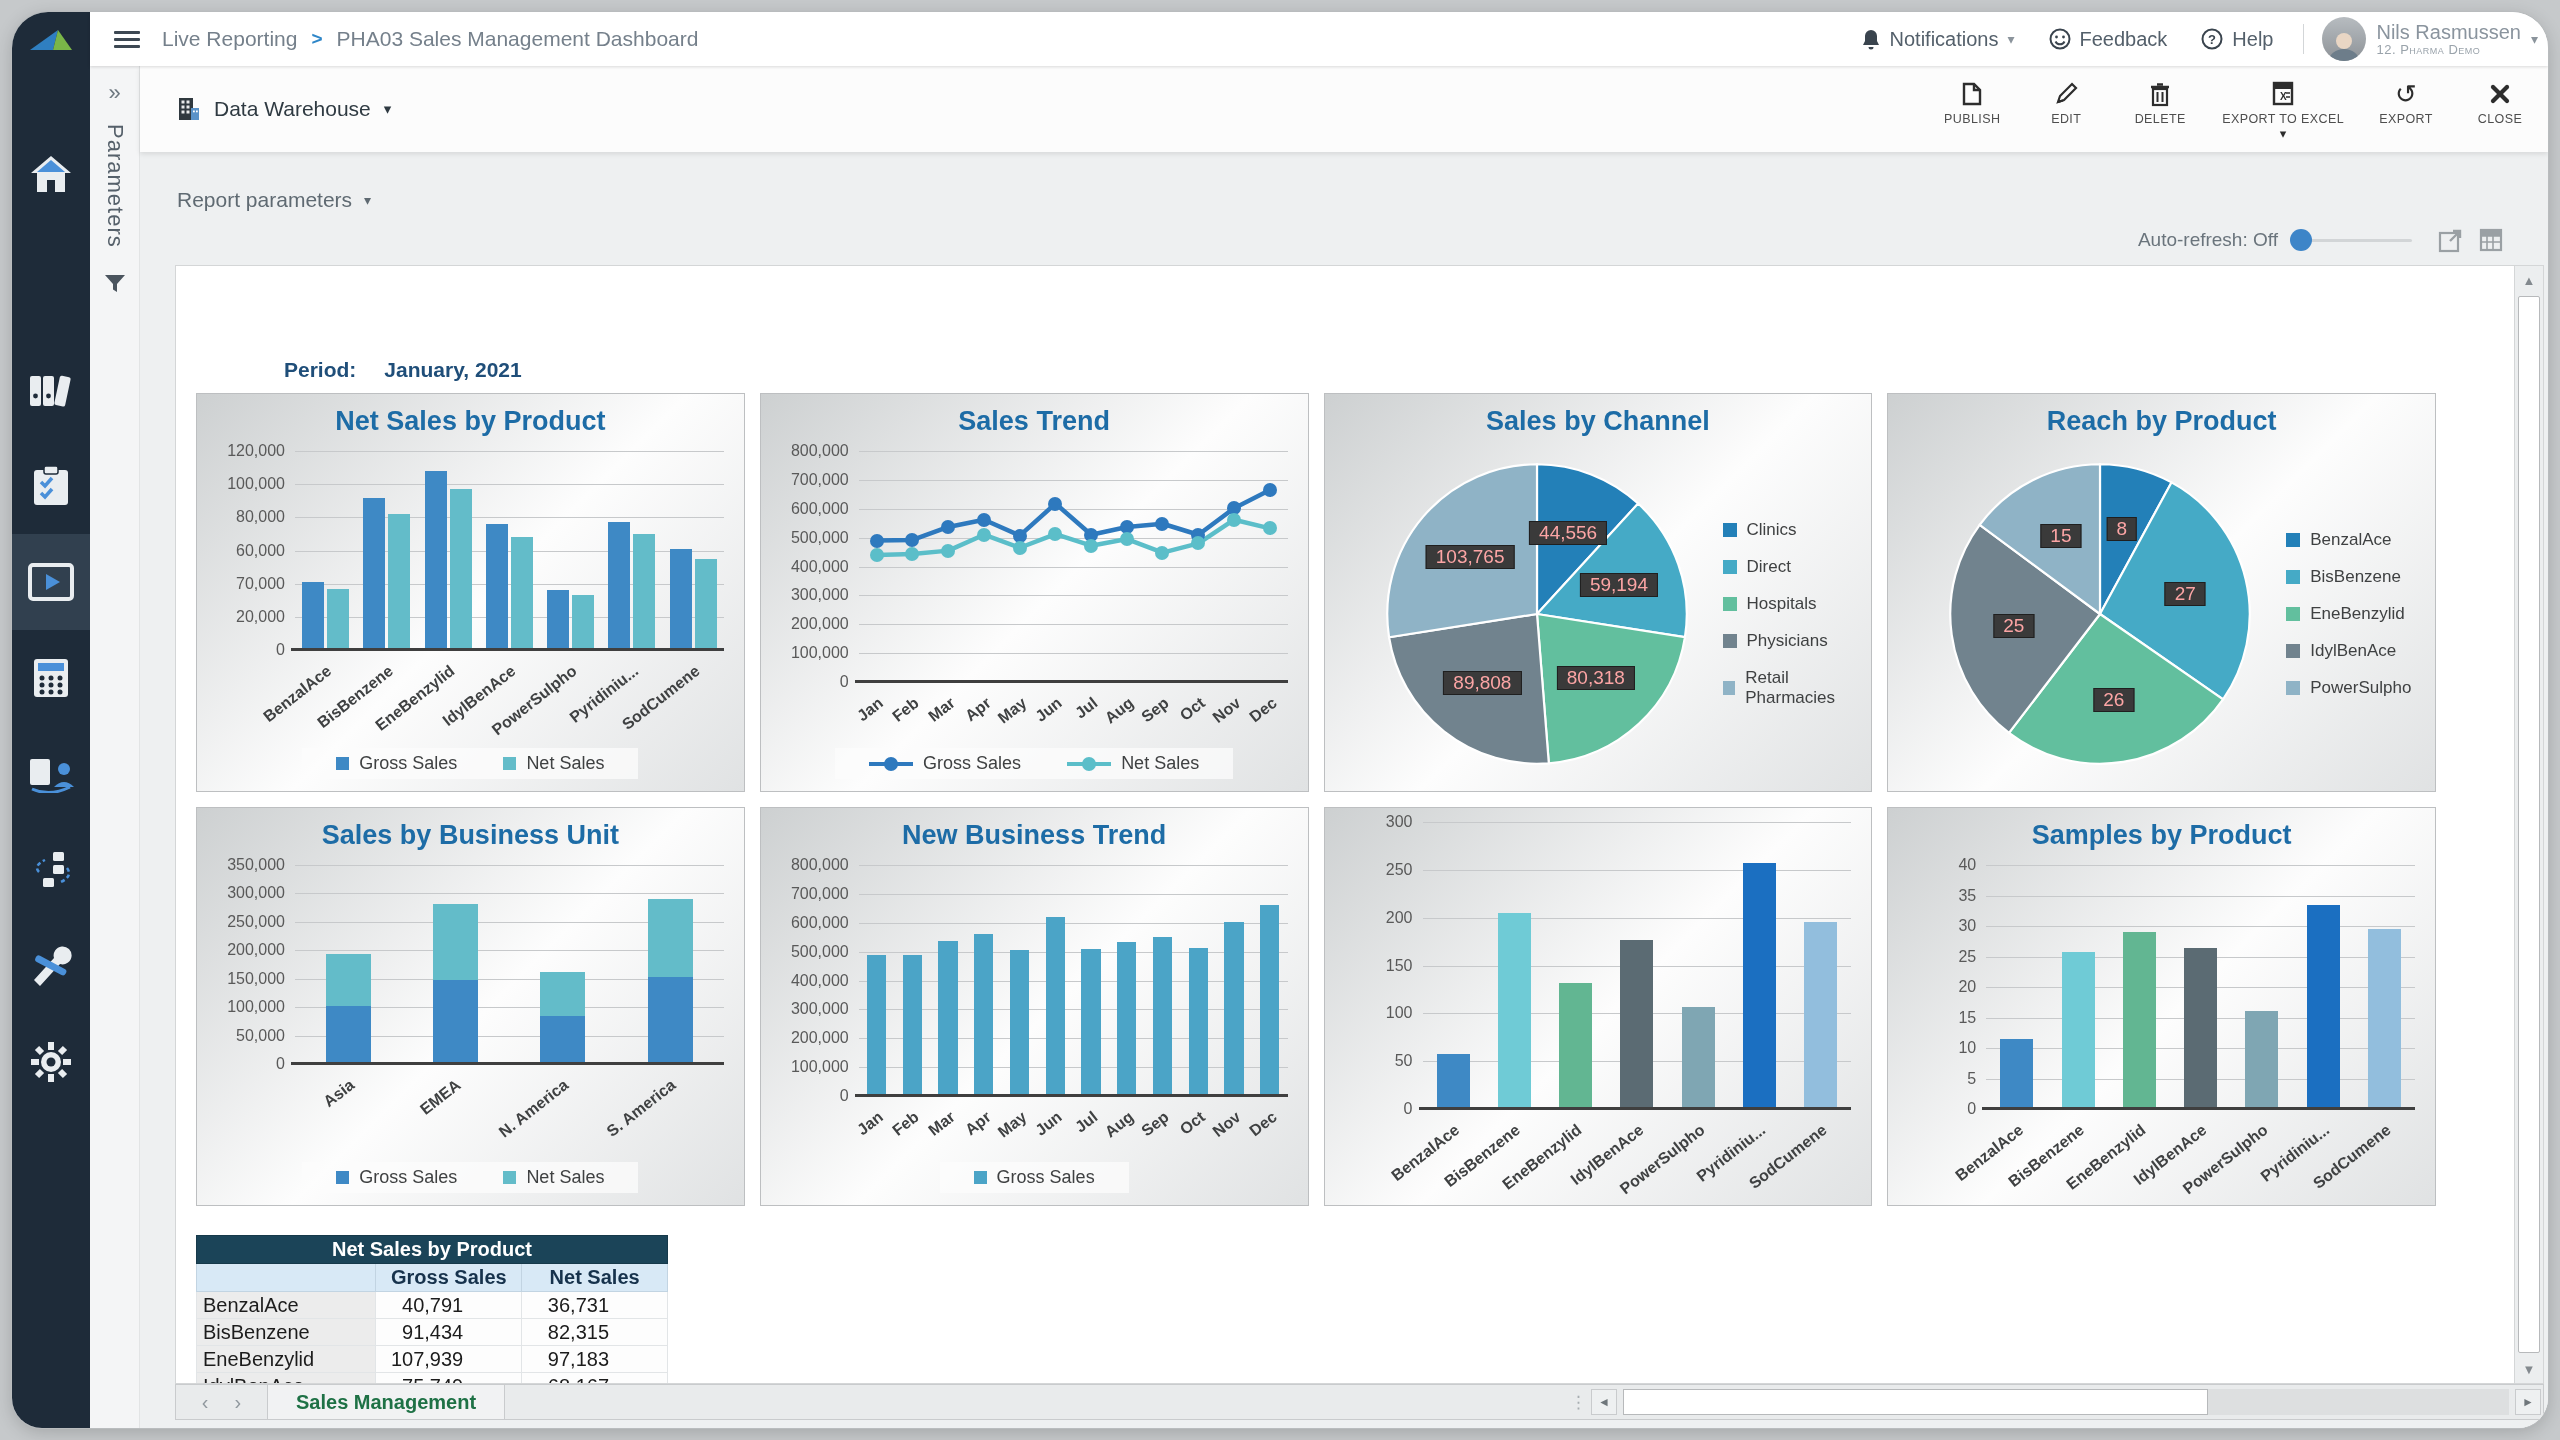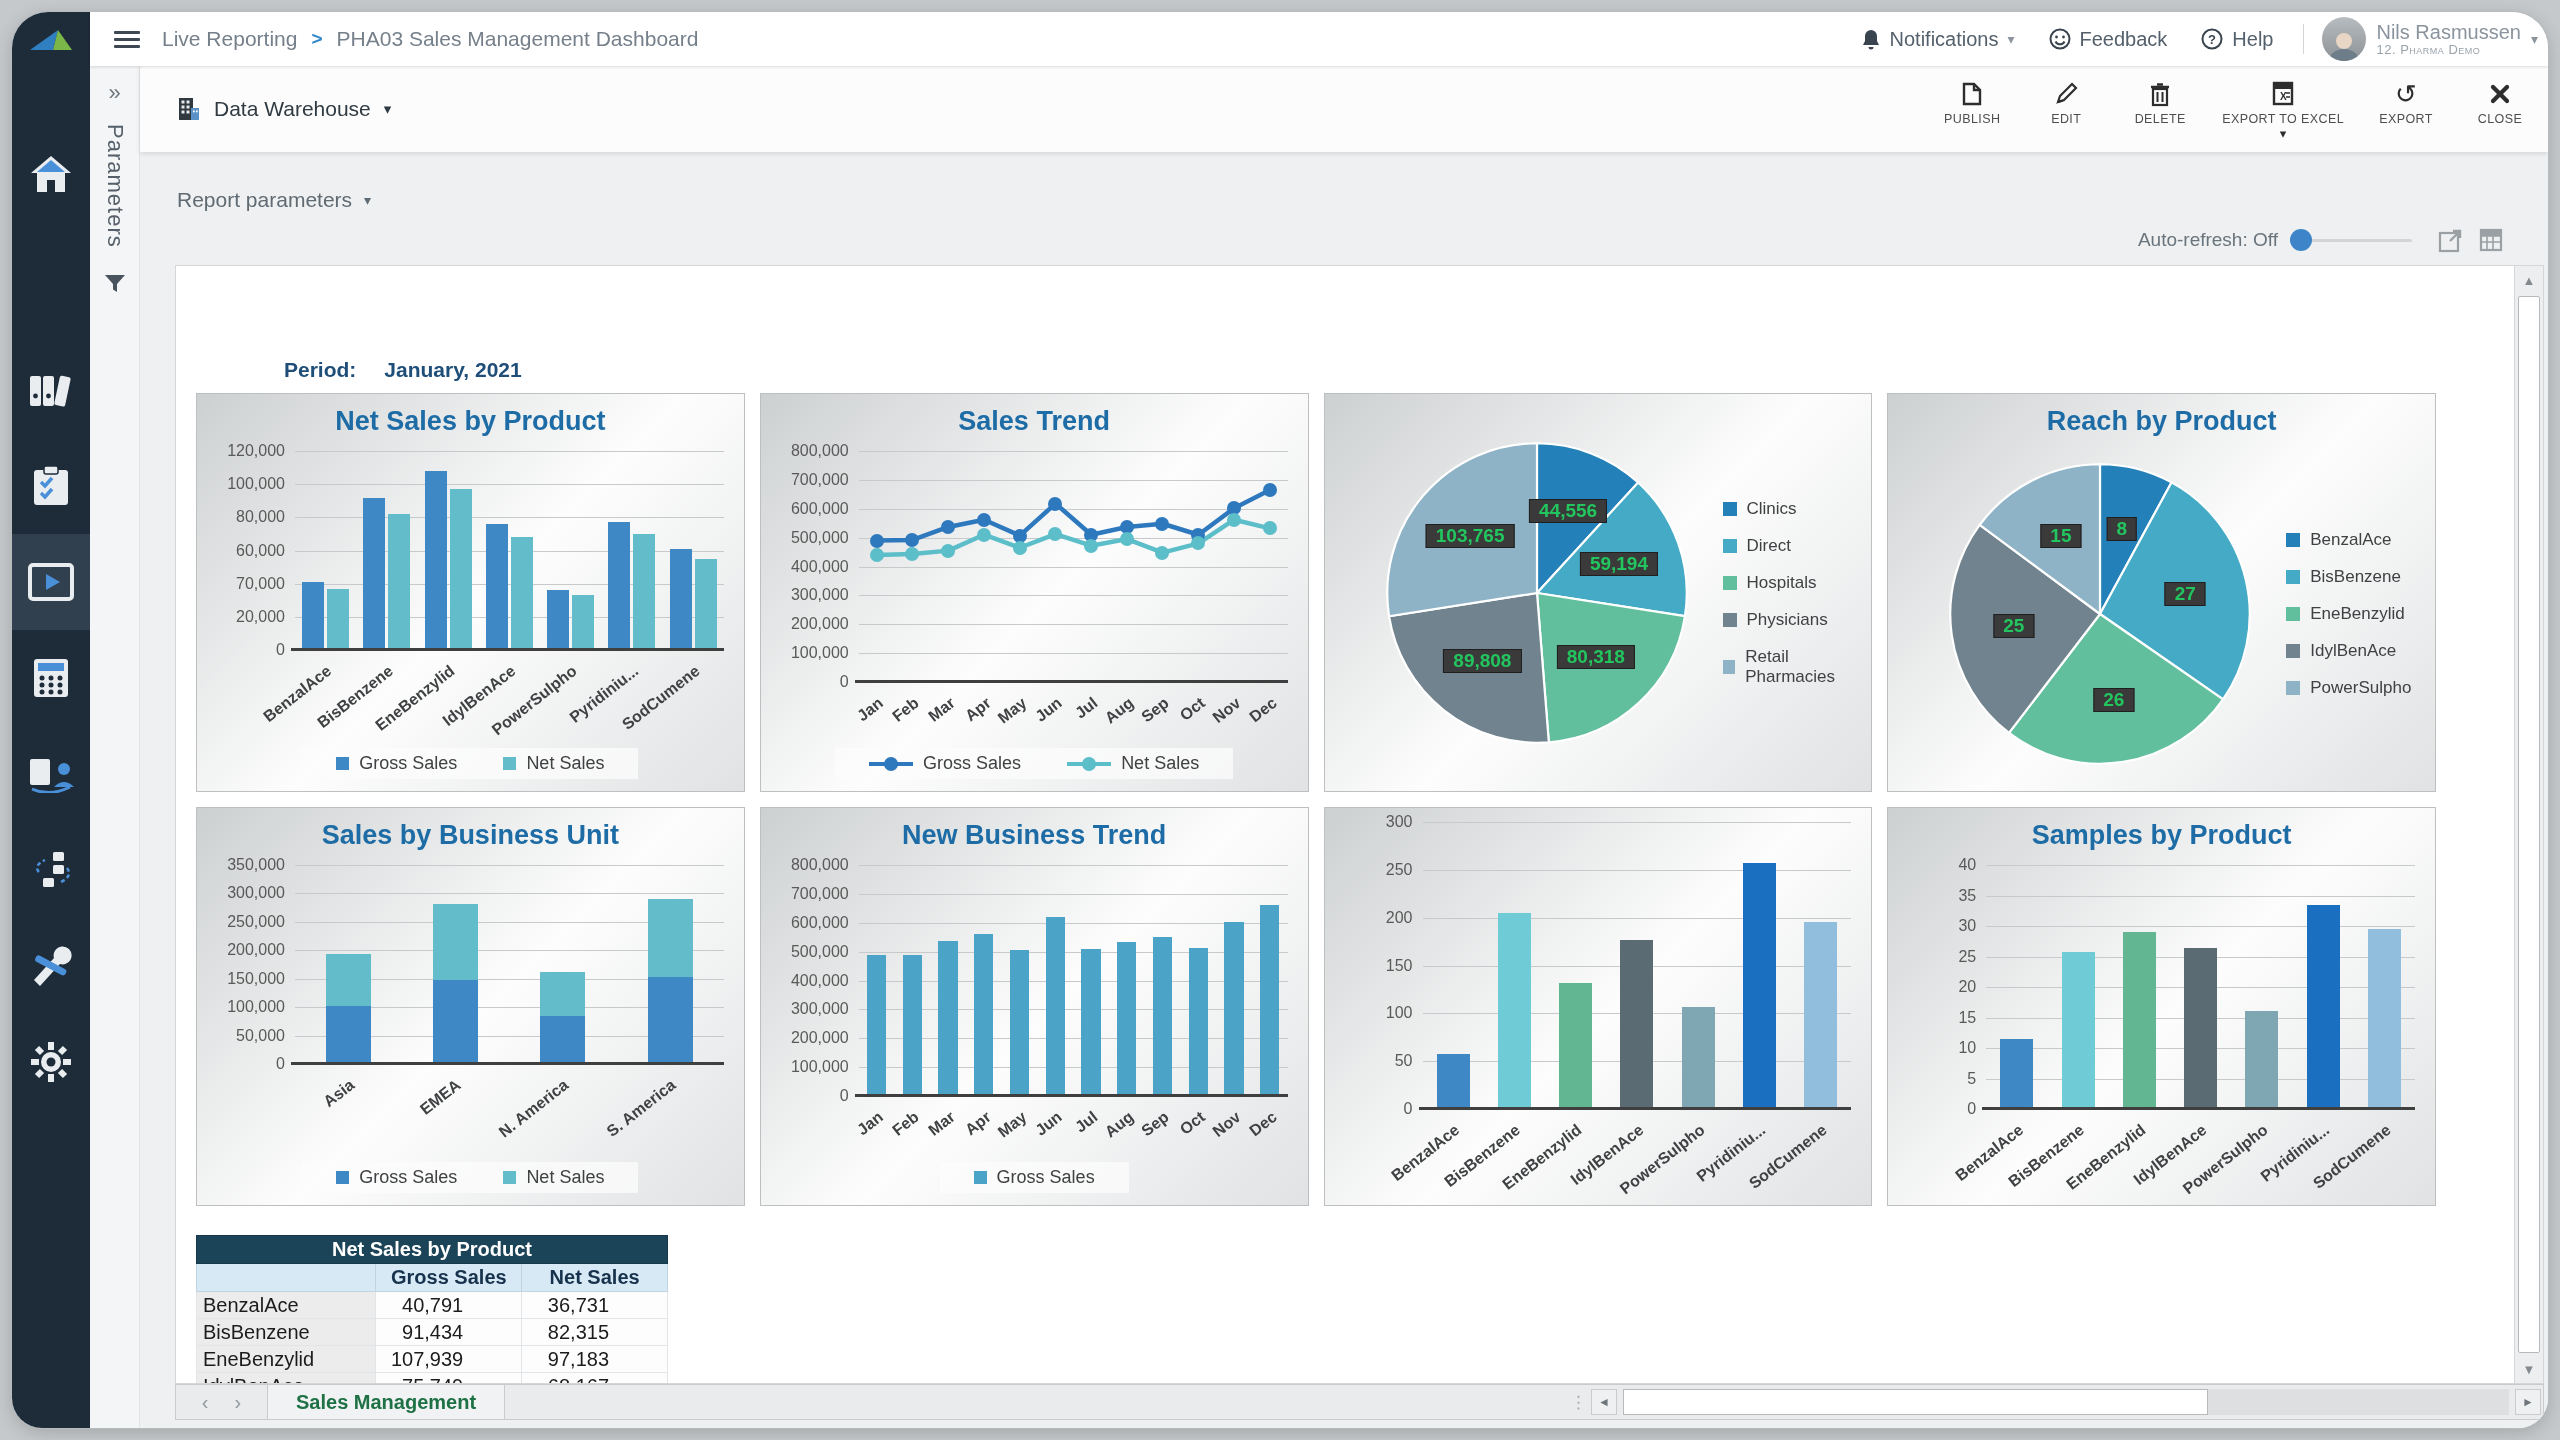--- a/index.html
+++ b/index.html
@@ -133,22 +133,22 @@
             padding:5px 34px; flex:none; }
   .legend-item { display:flex; align-items:center; gap:10px; font-size:18px; color:#3f4142; }
   .swatch { width:13px; height:13px; }
   .line-marker { position:relative; width:44px; height:14px; }
   .line-marker .lm-line { position:absolute; left:0; right:0; top:5px; height:4px; }
   .line-marker .lm-dot { position:absolute; left:15px; top:0; width:14px; height:14px; border-radius:50%; }
 
   .pie-body { flex:1; display:flex; align-items:center; min-height:0; }
   .pie-wrap { width:312px; height:312px; position:relative; margin-left:56px; flex:none; }
   .pie-wrap svg { width:100%; height:100%; }
-  .pie-label { position:absolute; transform:translate(-50%,-50%); background:#3a3a3a; color:#22c55e;
-               font-weight:bold; font-size:19px; padding:0 9px; border:1px solid #1f1f1f; white-space:nowrap; }
+  .pie-label { position:absolute; transform:translate(-50%,-50%); background:#3a3a3a; color:#fca5a5;
+               font-weight:normal; font-size:19px; padding:0 9px; border:1px solid #1f1f1f; white-space:nowrap; }
   .pie-legend { margin-left:30px; display:flex; flex-direction:column; gap:17px; }
   .pie-legend .legend-item { font-size:17px; }
   .pie-legend .swatch { width:14px; height:14px; }
 
   
   .table-clip { position:absolute; left:20px; top:969px; width:472px; height:148px; overflow:hidden; }
   table.rpt { border-collapse:collapse; width:472px; font-size:20px; color:#1c1c1c; }
   table.rpt .tbl-title th { background:#1b4458; color:#ffffff; font-weight:bold; height:28px; border:1px solid #16394a; }
   table.rpt .tbl-head td { background:#d8e9f6; color:#16324c; font-weight:bold; height:28px; text-align:center;
                            border:1px solid #c2d4e2; }
@@ -623,20 +623,21 @@
                       <div class="legend-item">
                         <span class="line-marker">
                           <span class="lm-line" style="background: rgb(91, 190, 201);"></span>
                           <span class="lm-dot" style="background: rgb(91, 190, 201);"></span>
                         </span>
                         <span>Net Sales</span>
                       </div>
                     </div>
                   </section>
                   <section class="panel">
+                    <div class="panel-title">Sales by Channel</div>
                     <div class="pie-body">
                       <div class="pie-wrap"><svg viewBox="0 0 200 200">
                           <path d="M100,100 L100,4 A96,96 0 0 1 164.82530778512026,29.19265948671405 Z" fill="#2380b8" stroke="#ffffff" stroke-width="1.4"></path>
                           <path d="M100,100 L164.82530778512026,29.19265948671405 A96,96 0 0 1 194.843251096646,114.85791780225487 Z" fill="#45aac6" stroke="#ffffff" stroke-width="1.4"></path>
                           <path d="M100,100 L194.843251096646,114.85791780225487 A96,96 0 0 1 107.58300654585626,195.70004185853577 Z" fill="#62bf9e" stroke="#ffffff" stroke-width="1.4"></path>
                           <path d="M100,100 L107.58300654585626,195.70004185853577 A96,96 0 0 1 5.160459944185931,114.88158734818435 Z" fill="#71838e" stroke="#ffffff" stroke-width="1.4"></path>
                           <path d="M100,100 L5.160459944185931,114.88158734818435 A96,96 0 0 1 99.99999999999997,4 Z" fill="#8fb3c6" stroke="#ffffff" stroke-width="1.4"></path>
                         </svg><div class="pie-label" style="left: 60.1425%; top: 23.9015%;">44,556</div><div class="pie-label" style="left: 76.4247%; top: 40.7405%;">59,194</div><div class="pie-label" style="left: 69.0292%; top: 70.5399%;">80,318</div><div class="pie-label" style="left: 32.6554%; top: 71.981%;">89,808</div><div class="pie-label" style="left: 28.7217%; top: 31.8002%;">103,765</div></div>
                       <div class="pie-legend">
                         <div class="legend-item">

